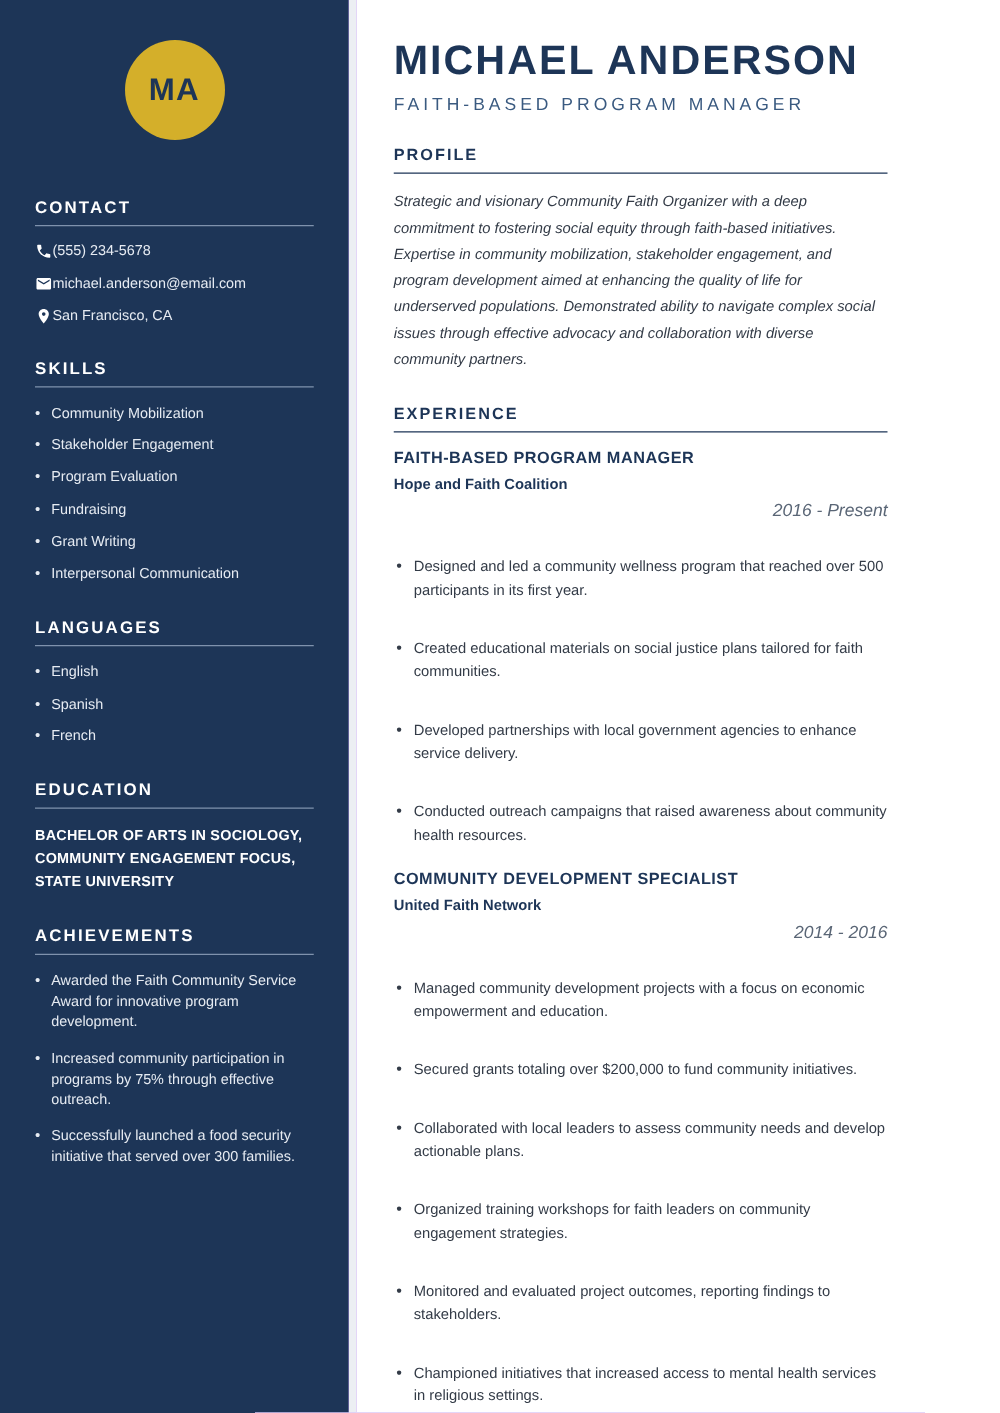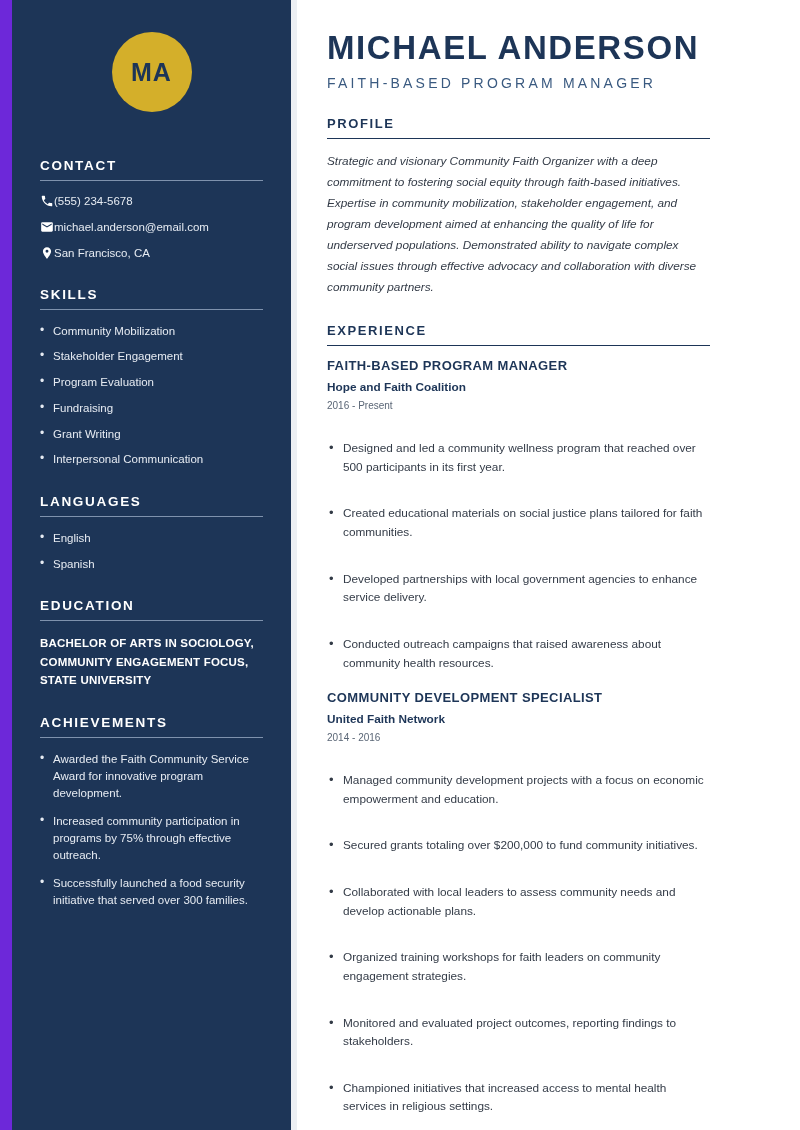--- a/index.html
+++ b/index.html
@@ -8,21 +8,20 @@
     height: 1130px;
     background: #ffffff;
     font-family: "Liberation Sans", sans-serif;
   }
   .page {
     position: relative;
     width: 740px;
     height: 1130px;
     display: flex;
     background: #6d28d9;
-    padding-left: 12px;
   }
 
   
   .sidebar {
     width: 279px;
     background: #1d3557;
     color: #ffffff;
     padding: 0 28px 30px 28px;
     flex: 0 0 279px;
   }
@@ -151,23 +150,25 @@
     letter-spacing: 0.4px;
     margin-bottom: 7px;
   }
   .job-company {
     font-size: 11.8px;
     font-weight: bold;
     color: #1d3557;
     margin-bottom: 6px;
   }
   .job-dates {
-    font-size: 10px;
+    font-size: 14px;
+    font-style: italic;
     color: #5a6676;
     margin-bottom: 8px;
+    text-align: right;
   }
   ul.bullets { list-style: none; }
   ul.bullets li {
     position: relative;
     font-size: 11.8px;
     line-height: 1.58;
     color: #333b47;
     padding-left: 16px;
     margin-bottom: 8px;
     margin-top: 28px;
@@ -233,20 +234,21 @@
         <li>Grant Writing</li>
         <li>Interpersonal Communication</li>
       </ul>
     </section>
 
     <section class="side-sec">
       <div class="side-title">LANGUAGES</div>
       <ul class="side-list">
         <li>English</li>
         <li>Spanish</li>
+        <li>French</li>
       </ul>
     </section>
 
     <section class="side-sec">
       <div class="side-title">EDUCATION</div>
       <div class="edu-line">BACHELOR OF ARTS IN SOCIOLOGY, COMMUNITY ENGAGEMENT FOCUS, STATE UNIVERSITY</div>
     </section>
 
     <section class="side-sec">
       <div class="side-title">ACHIEVEMENTS</div>

